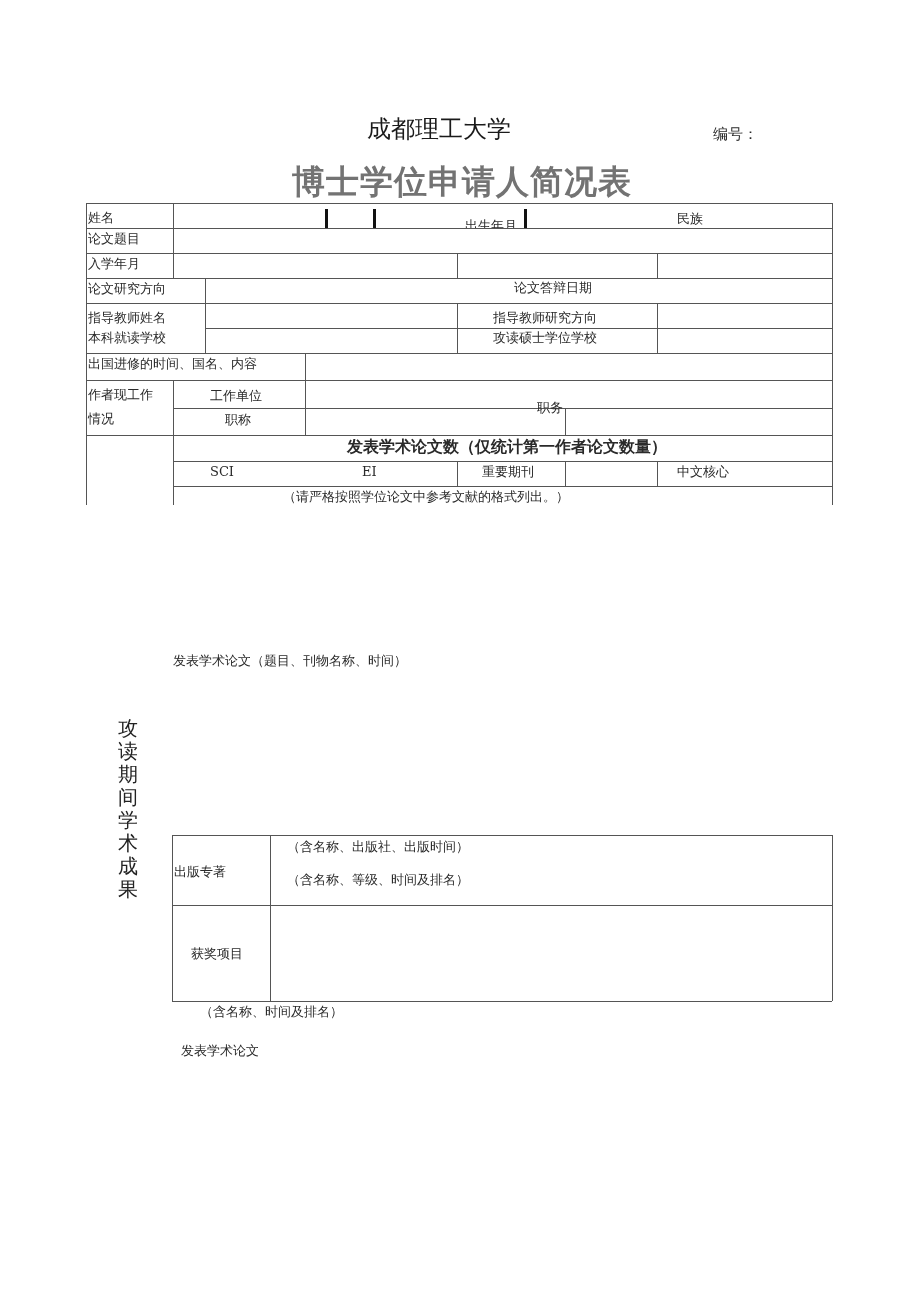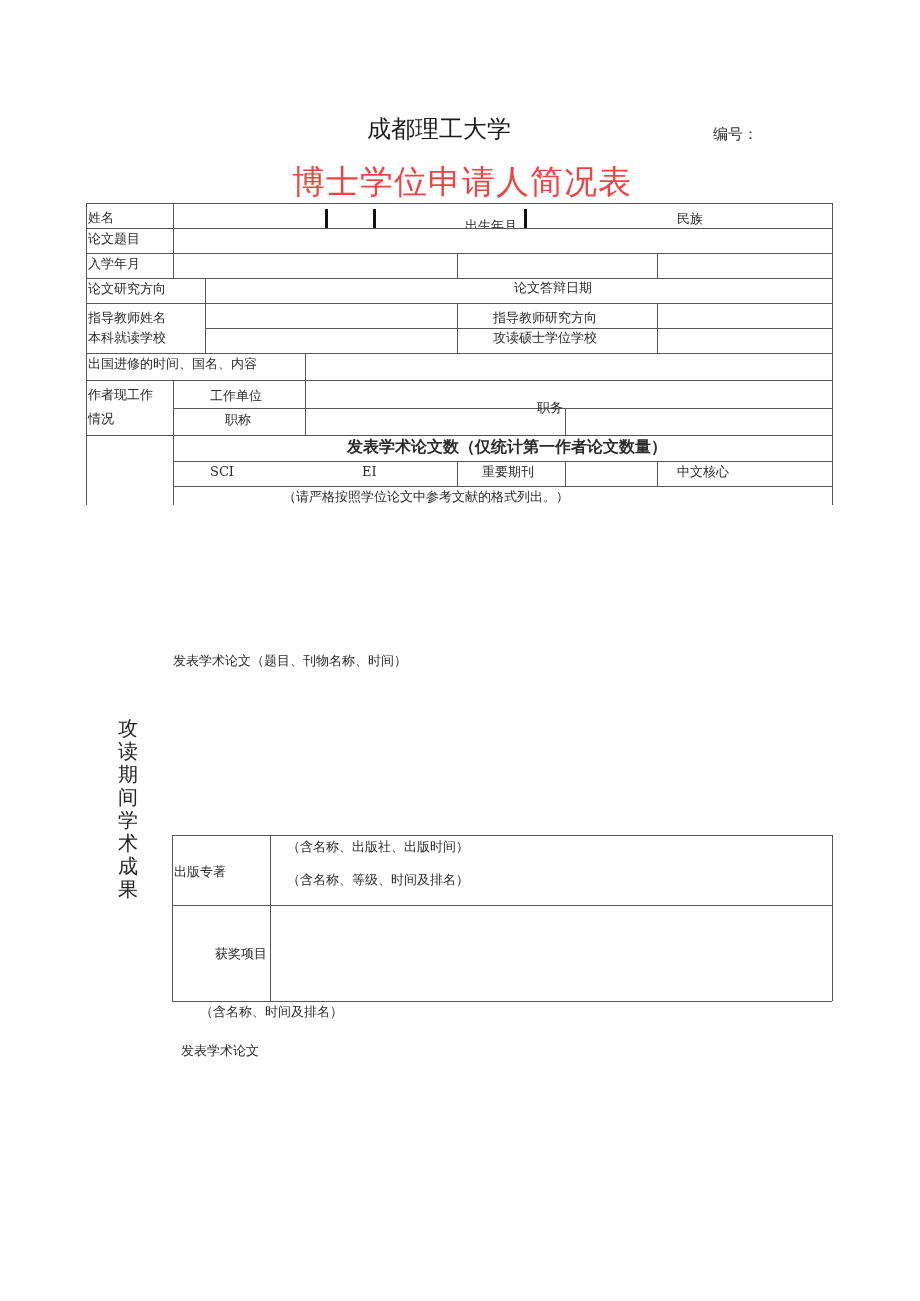--- a/index.html
+++ b/index.html
@@ -4,21 +4,21 @@
 <style>
   html, body { margin:0; padding:0; background:#ffffff; }
   body { width:920px; height:1301px; position:relative; overflow:hidden;
          font-family:"DejaVu Serif","Liberation Serif",serif; color:#222; }
   .abs { position:absolute; }
   .t { position:absolute; white-space:nowrap; font-size:13px; line-height:16px; color:#2a2a2a; }
   .hl { position:absolute; height:0; border-top:1px solid #555; }
   .vl { position:absolute; width:0; border-left:1px solid #555; }
   .bar { position:absolute; width:3px; background:#111; }
   .school { font-size:24px; line-height:30px; color:#1a1a1a; }
-  .formtitle { font-size:33px; line-height:40px; color:#ef4444; letter-spacing:1px; }
+  .formtitle { font-size:33px; line-height:40px; color:#737373; letter-spacing:1px;font-weight:bold; }
   .bold { font-weight:bold; font-family:"DejaVu Sans","Liberation Sans",sans-serif; font-size:16px; }
   .vert { position:absolute; width:22px; font-size:20px; line-height:23px; text-align:center; color:#222; }
 </style>
 </head>
 <body>
 
 <div class="t school" style="left:367px;top:114px;">成都理工大学</div>
 <div class="t" style="left:713px;top:126px;font-size:15px;">编号：</div>
 <div class="t formtitle" style="left:292px;top:162px;">博士学位申请人简况表</div>
 
@@ -133,19 +133,19 @@
   <div class="hl" style="left:172px;width:660px;top:1001px;"></div>
   <div class="vl" style="left:172px;top:835px;height:166px;"></div>
   <div class="vl" style="left:270px;top:835px;height:166px;"></div>
   <div class="vl" style="left:832px;top:835px;height:166px;"></div>
 </div>
 
 <div class="t" style="left:174px;top:864px;">出版专著</div>
 <div class="t" style="left:287px;top:839px;">（含名称、出版社、出版时间）</div>
 <div class="abs" style="left:271px;top:856px;width:560px;height:48px;"></div>
 
-<div class="t" style="left:192px;top:946px;padding-left:23px;">获奖项目</div>
+<div class="t" style="left:168px;top:946px;padding-left:23px;">获奖项目</div>
 <div class="t" style="left:287px;top:872px;">（含名称、等级、时间及排名）</div>
 <div class="abs" style="left:271px;top:926px;width:560px;height:74px;"></div>
 
 <div class="t" style="left:200px;top:1004px;">（含名称、时间及排名）</div>
 <div class="t" style="left:181px;top:1043px;">发表学术论文</div>
 <div class="abs" style="left:173px;top:1065px;width:659px;height:120px;"></div>
 
 </body></html>

